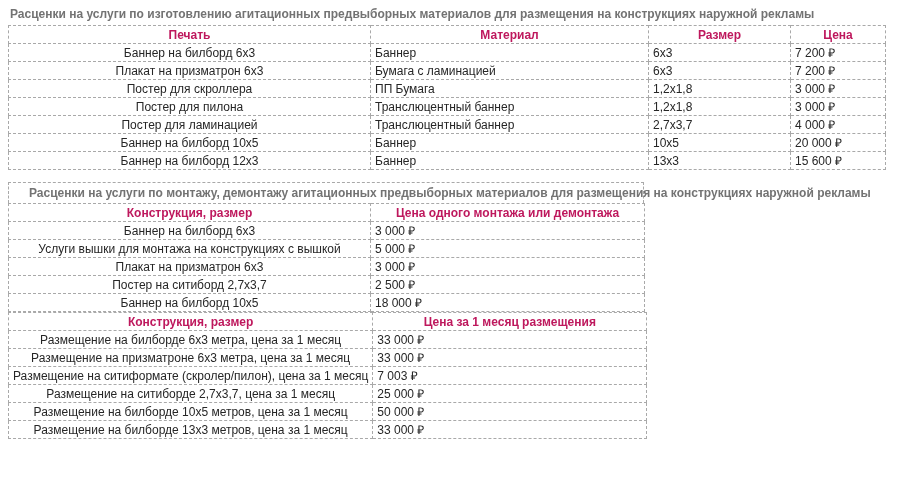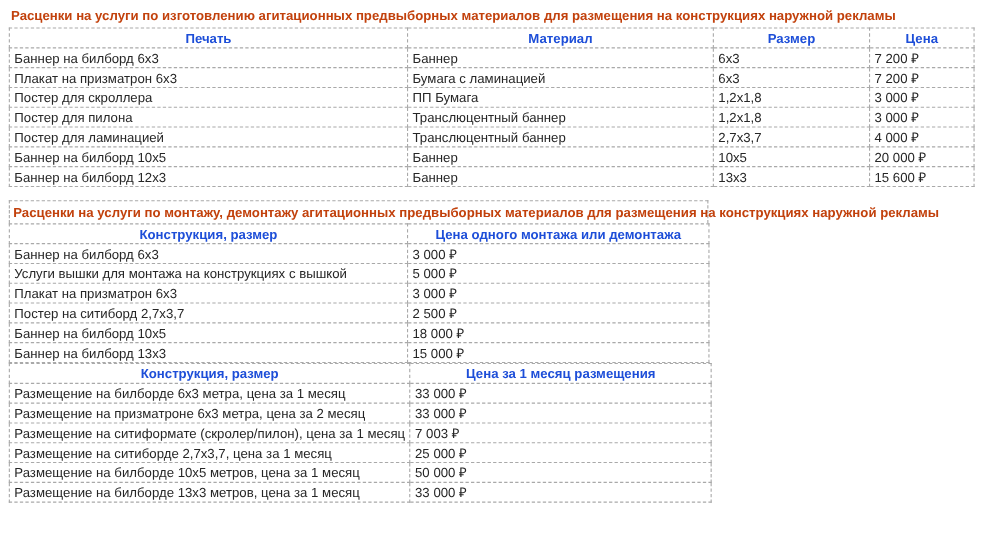--- a/index.html
+++ b/index.html
@@ -8,56 +8,56 @@
     background: #ffffff;
     width: 900px; height: 490px;
     font-family: "Liberation Sans", sans-serif;
     font-size: 12px;
     color: #262626;
     overflow: hidden;
   }
   .page { padding: 5px 8px 0 8px; }
   .sec-title {
     font-weight: bold;
-    color: #c2410c;
+    color: #737373;
     white-space: nowrap;
     font-size: 12px;
   }
   .title-plain { margin: 2px 0 4px 2px; }
   .title-boxed {
     margin-top: 12px;
     border: 1px dashed #a9a9a9;
     border-bottom: none;
     width: 636px;
     height: 21px;
     line-height: 20px;
-    padding-left: 3px;
+    padding-left: 20px;
     overflow: visible;
   }
   table {
     border-collapse: collapse;
     table-layout: fixed;
   }
   th, td {
     border: 1px dashed #a9a9a9;
     overflow: hidden;
     white-space: nowrap;
   }
   th {
     font-weight: bold;
-    color: #1d4ed8;
+    color: #be185d;
     text-align: center;
     height: 18px;
     padding: 0 4px;
   }
   td {
     height: 16px;
     padding: 0 4px;
   }
-  td.first { text-align: left; }
+  td.first { text-align: center; }
 </style>
 </head>
 <body>
 
 <div class="page">
 
   <section>
     <div class="sec-title title-plain">Расценки на услуги по изготовлению агитационных предвыборных материалов для размещения  на конструкциях наружной рекламы</div>
     <table>
         <colgroup>
@@ -148,24 +148,20 @@
             <td>3 000 ₽</td>
           </tr>
           <tr>
             <td class="first">Постер на ситиборд 2,7х3,7</td>
             <td>2 500 ₽</td>
           </tr>
           <tr>
             <td class="first">Баннер на билборд 10х5</td>
             <td>18 000 ₽</td>
           </tr>
-          <tr>
-            <td class="first">Баннер на билборд 13х3</td>
-            <td>15 000 ₽</td>
-          </tr>
         </tbody>
       </table>
   </section>
 
   <section>
     <table>
         <colgroup>
           <col style="width: 362px;">
           <col style="width: 274px;">
         </colgroup>
@@ -174,21 +170,21 @@
             <th>Конструкция, размер</th>
             <th>Цена за 1 месяц размещения</th>
           </tr>
         </thead>
         <tbody>
           <tr>
             <td class="first">Размещение на билборде 6х3 метра, цена за 1 месяц</td>
             <td>33 000 ₽</td>
           </tr>
           <tr>
-            <td class="first">Размещение на призматроне 6х3 метра, цена за 2 месяц</td>
+            <td class="first">Размещение на призматроне 6х3 метра, цена за 1 месяц</td>
             <td>33 000 ₽</td>
           </tr>
           <tr>
             <td class="first">Размещение на ситиформате (скролер/пилон), цена за 1 месяц</td>
             <td>7 003 ₽</td>
           </tr>
           <tr>
             <td class="first">Размещение на ситиборде 2,7х3,7, цена за 1 месяц</td>
             <td>25 000 ₽</td>
           </tr>

